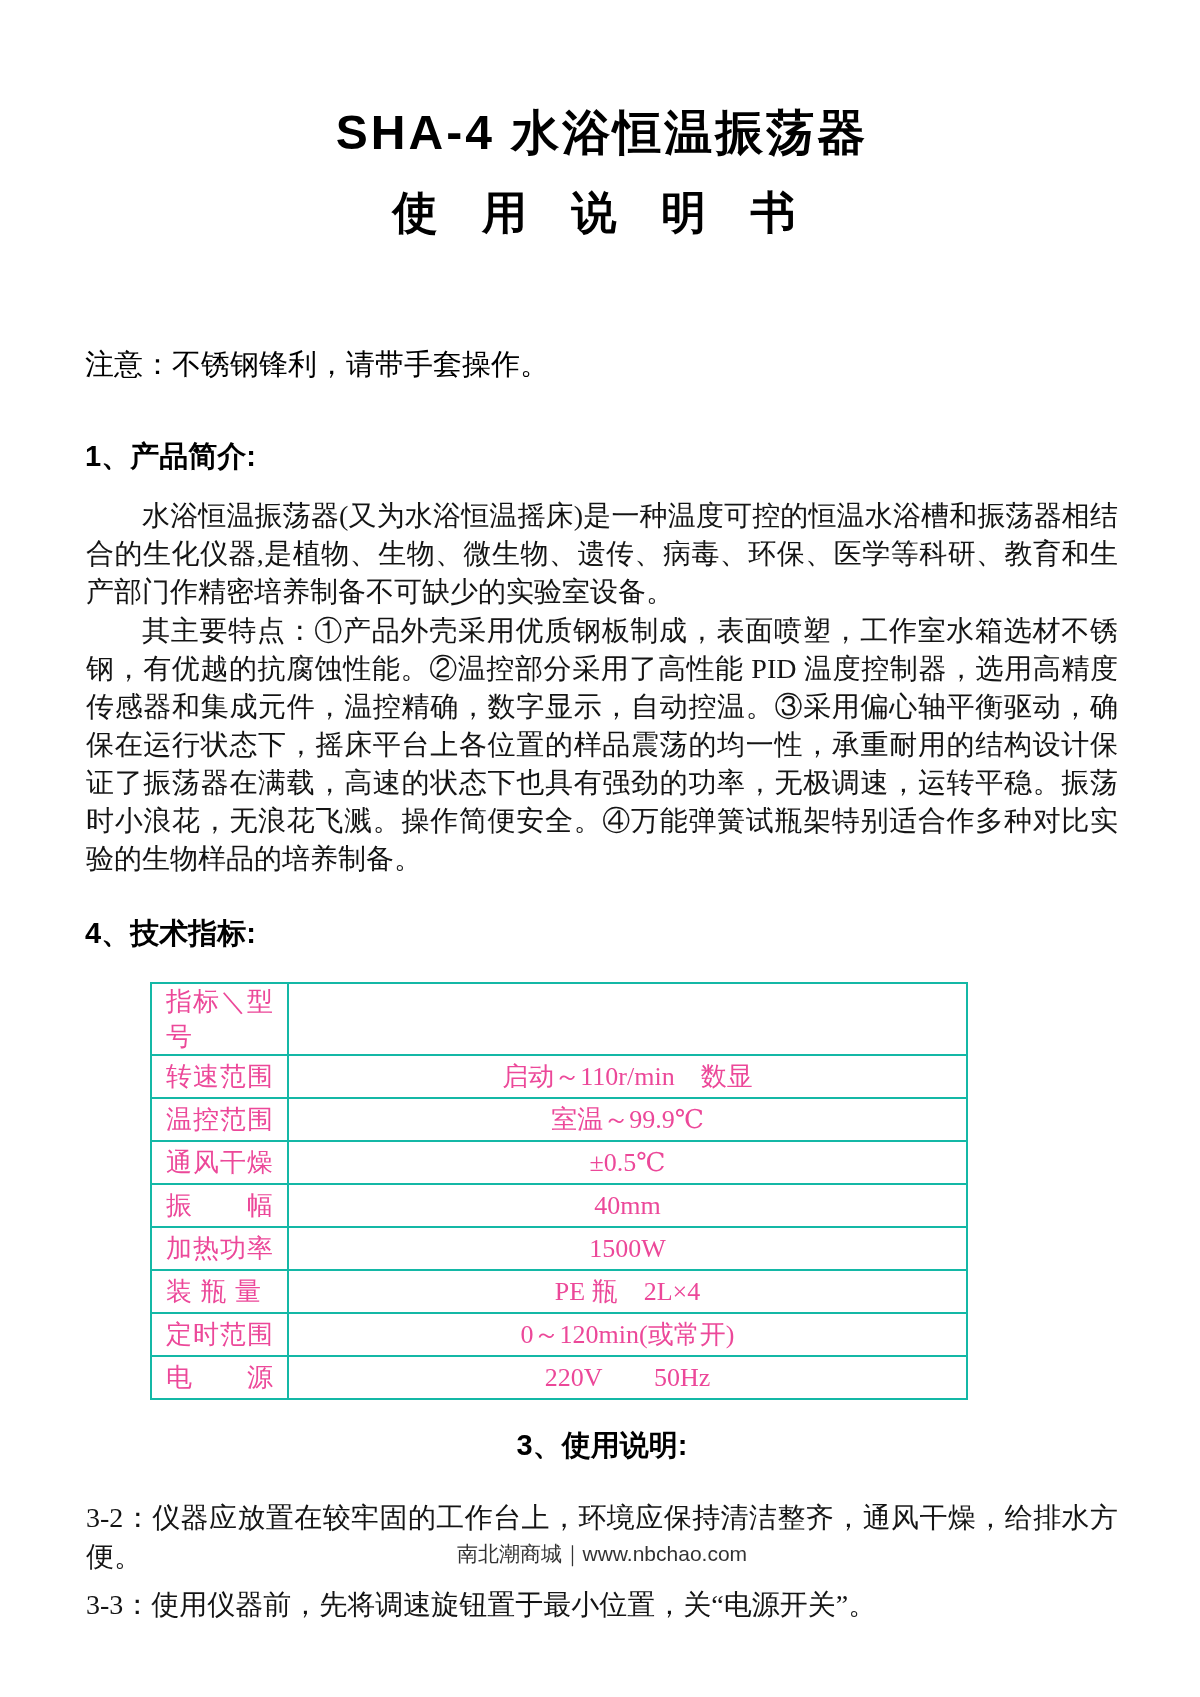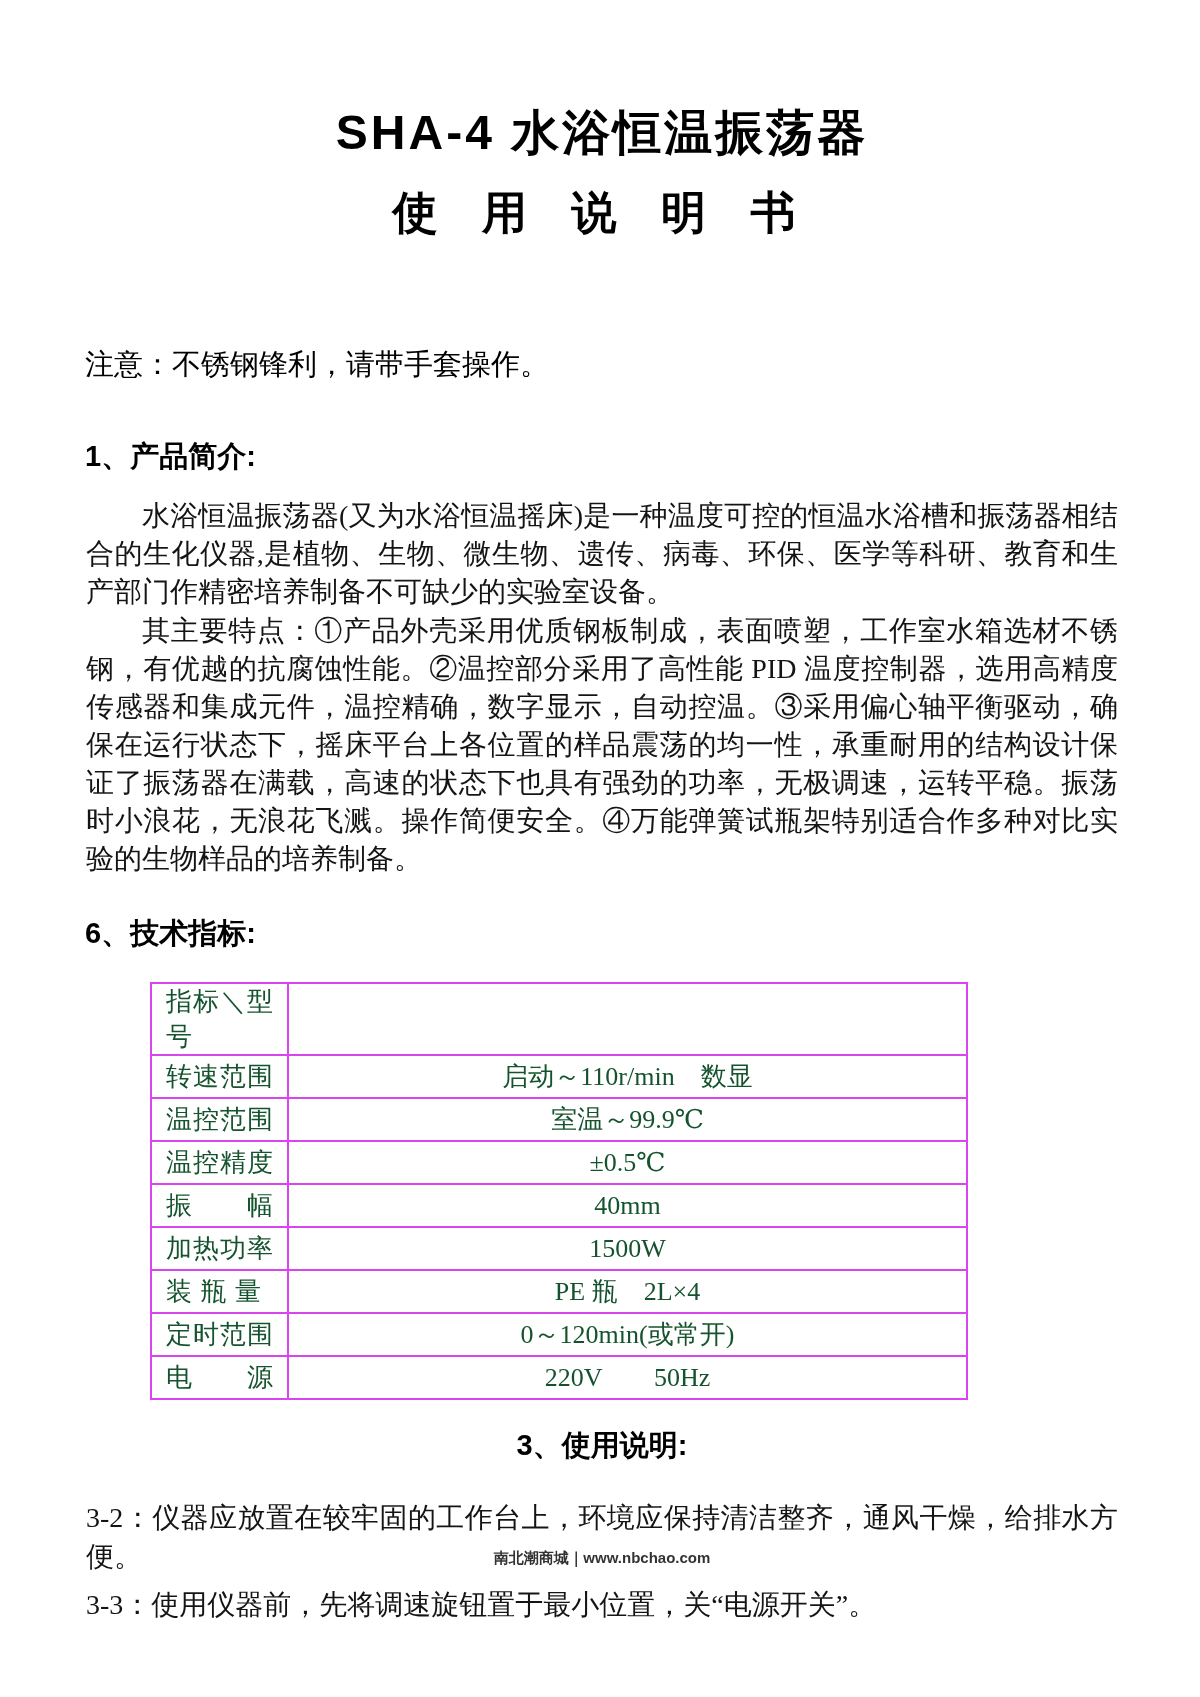--- a/index.html
+++ b/index.html
@@ -56,24 +56,24 @@
     text-indent: 2em;
     color: #141414;
   }
   .spec-table {
     border-collapse: collapse;
     margin: 28px 0 0 66px;
     width: 818px;
     table-layout: fixed;
   }
   .spec-table td {
-    border: 2px solid #d946ef;
+    border: 2px solid #14b8a6;
     font-size: 26px;
     height: 43px;
-    color: #14532d;
+    color: #ec4899;
   }
   .spec-table td.cell-label {
     width: 137px;
     padding-left: 14px;
     text-align: left;
     letter-spacing: 1px;
   }
   .spec-table td.cell-value { text-align: center; }
   .usage-list { margin-top: 32px; }
   .usage-item {
@@ -82,60 +82,59 @@
     text-align: justify;
     color: #141414;
     margin-bottom: 9px;
   }
   .footer {
     position: absolute;
     left: 0;
     right: 0;
     bottom: 130px;
     text-align: center;
-    font-size: 15px;
+    font-size: 21px;
     color: #333333;
     font-family: "Liberation Sans", "DejaVu Sans", sans-serif;
-    font-weight: bold;
   }
 </style>
 </head>
 <body>
 
 <div class="page">
 
   <div class="doc-title-1">SHA-4 水浴恒温振荡器</div>
   <div class="doc-title-2">使 用 说 明 书</div>
 
   <div class="notice">注意：不锈钢锋利，请带手套操作。</div>
 
   <div class="sec-heading sec1-heading">1、产品简介:</div>
   <div class="body-block">
     <p class="body-para">水浴恒温振荡器(又为水浴恒温摇床)是一种温度可控的恒温水浴槽和振荡器相结合的生化仪器,是植物、生物、微生物、遗传、病毒、环保、医学等科研、教育和生产部门作精密培养制备不可缺少的实验室设备。</p>
     <p class="body-para">其主要特点：①产品外壳采用优质钢板制成，表面喷塑，工作室水箱选材不锈钢，有优越的抗腐蚀性能。②温控部分采用了高性能 PID 温度控制器，选用高精度传感器和集成元件，温控精确，数字显示，自动控温。③采用偏心轴平衡驱动，确保在运行状态下，摇床平台上各位置的样品震荡的均一性，承重耐用的结构设计保证了振荡器在满载，高速的状态下也具有强劲的功率，无极调速，运转平稳。振荡时小浪花，无浪花飞溅。操作简便安全。④万能弹簧试瓶架特别适合作多种对比实验的生物样品的培养制备。</p>
   </div>
 
-  <div class="sec-heading sec2-heading">6、技术指标:</div>
+  <div class="sec-heading sec2-heading">4、技术指标:</div>
 
   <table class="spec-table">
     <tbody>
       <tr>
         <td class="cell-label">指标＼型号</td>
         <td class="cell-value"></td>
       </tr>
       <tr>
         <td class="cell-label">转速范围</td>
         <td class="cell-value">启动～110r/min　数显</td>
       </tr>
       <tr>
         <td class="cell-label">温控范围</td>
         <td class="cell-value">室温～99.9℃</td>
       </tr>
       <tr>
-        <td class="cell-label">温控精度</td>
+        <td class="cell-label">通风干燥</td>
         <td class="cell-value">±0.5℃</td>
       </tr>
       <tr>
         <td class="cell-label">振　　幅</td>
         <td class="cell-value">40mm</td>
       </tr>
       <tr>
         <td class="cell-label">加热功率</td>
         <td class="cell-value">1500W</td>
       </tr>

